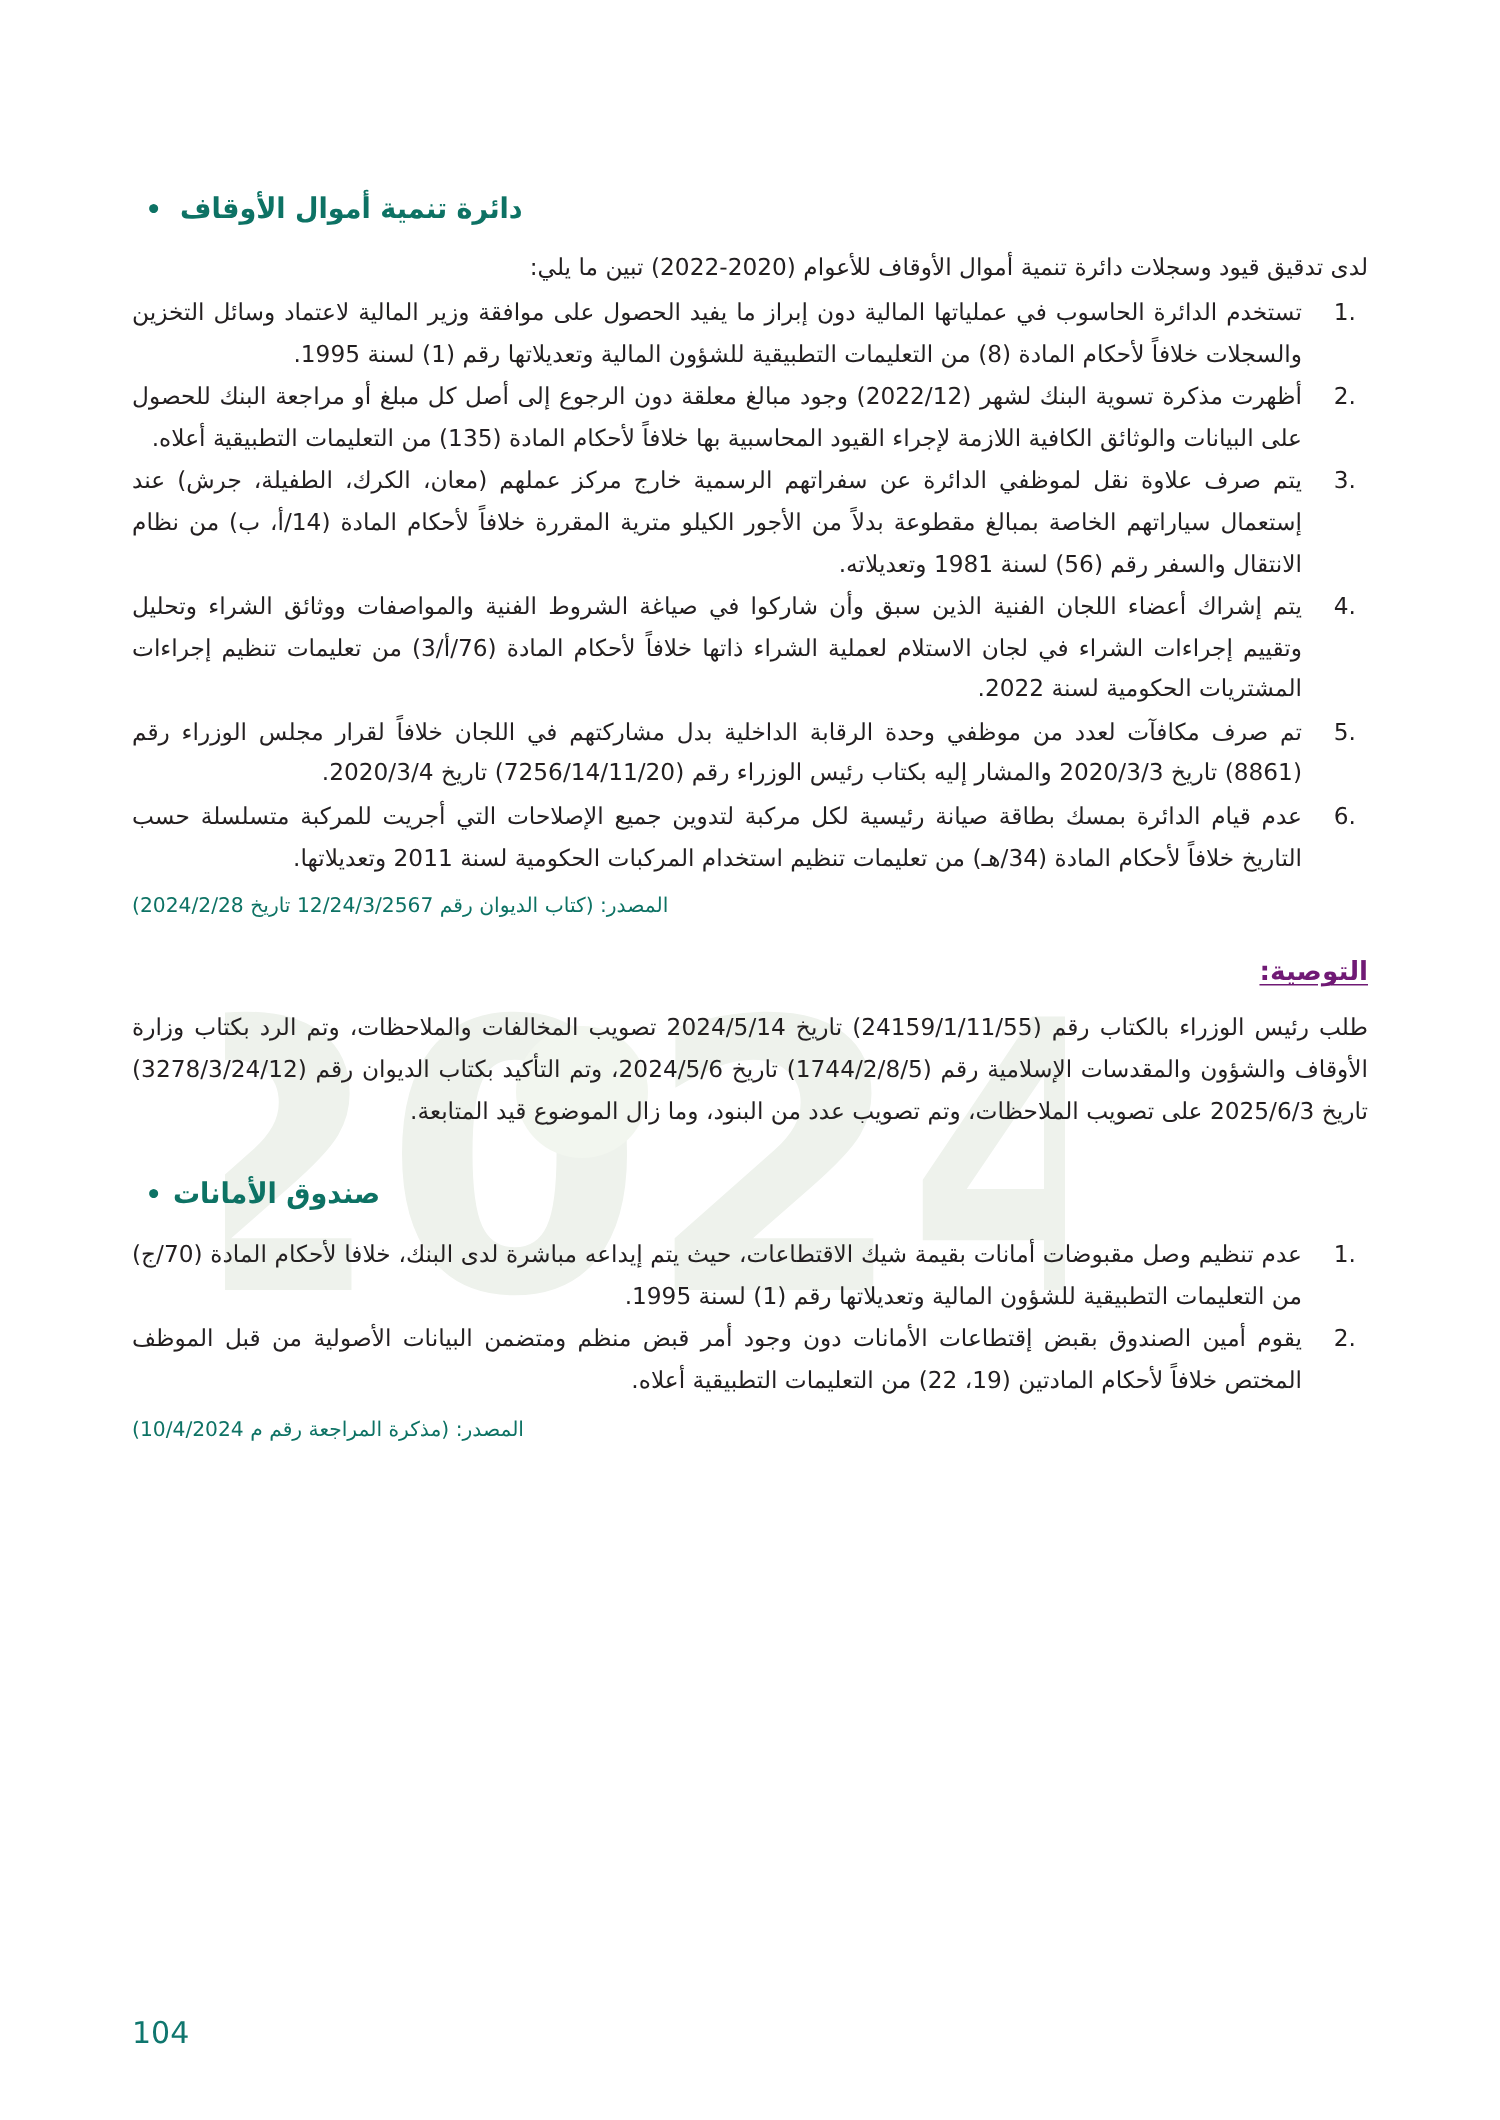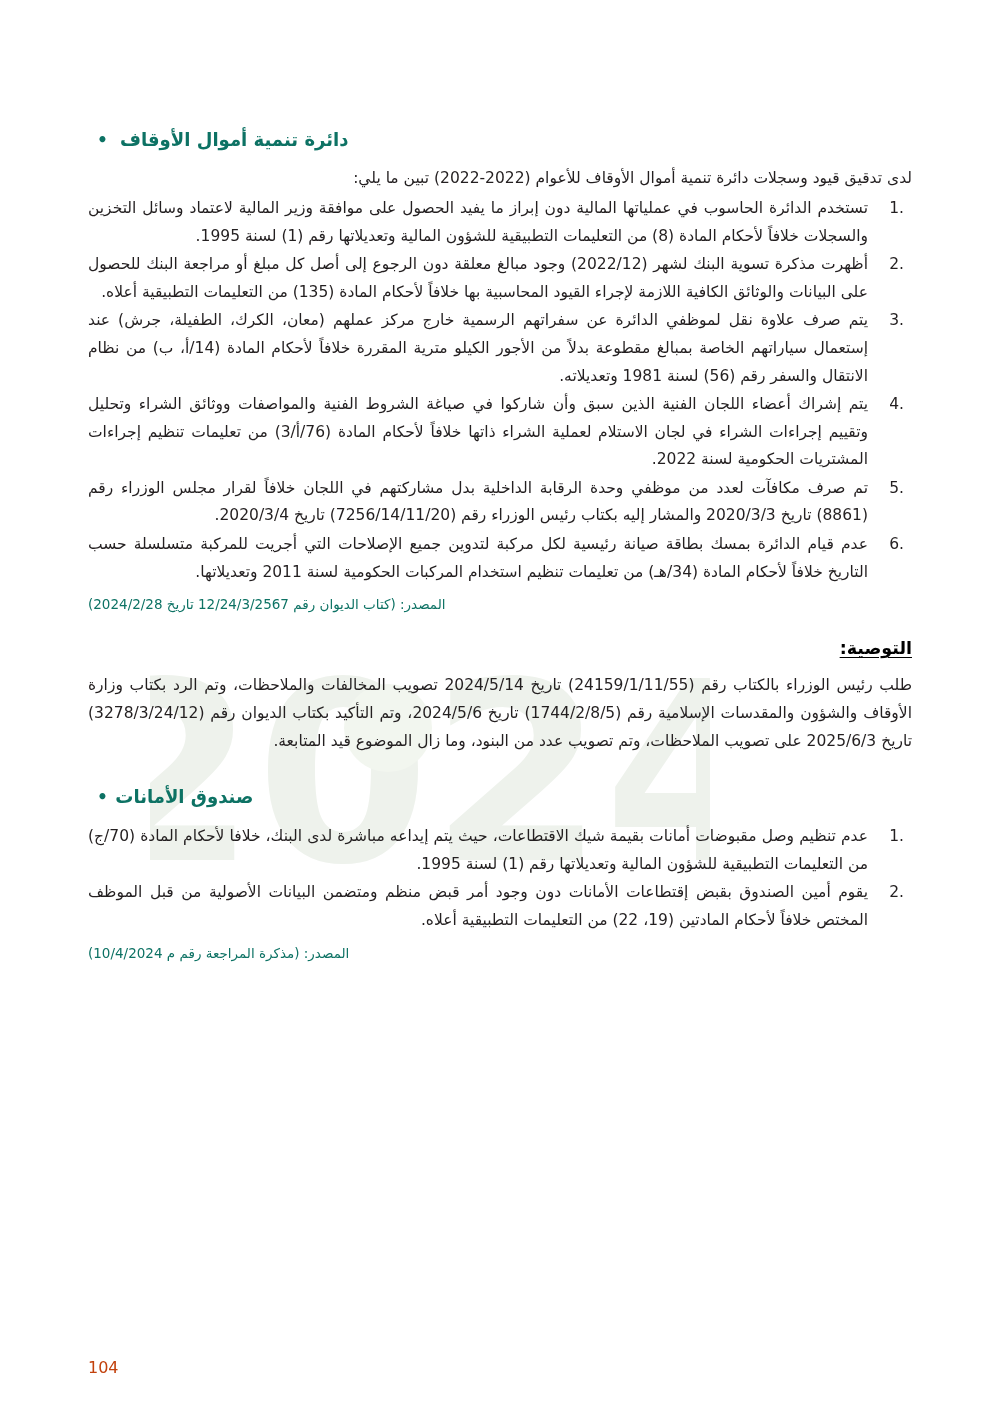--- a/index.html
+++ b/index.html
@@ -141,44 +141,44 @@
   .source {
     color: #0d7264;
     font-size: 13.5px;
     text-align: left;
     direction: rtl;
     margin: 8px 0 0 0;
     line-height: 1.5;
   }
 
   .sub-heading {
-    color: #000000;
+    color: #701a75;
     font-size: 17.5px;
     font-weight: bold;
     text-align: right;
     margin: 24px 0 14px 0;
   }
   .sub-heading .u { text-decoration: underline; text-underline-offset: 3px; }
 
   .para {
     font-size: 15.5px;
     line-height: 1.78;
     text-align: justify;
     margin: 0;
   }
 
   .gap-l { height: 30px; }
 
   
   .page-number {
     position: absolute;
-    bottom: 36px;
+    bottom: 46px;
     left: 88px;
-    font-size: 16px;
-    color: #c2410c;
+    font-size: 20px;
+    color: #0f766e;
     direction: ltr;
     z-index: 3;
   }
 </style>
 </head>
 <body>
 
 <div class="page">
 
   <div class="watermark">
@@ -191,21 +191,21 @@
   </div>
 
 
   <div class="content">
 
     <div class="section-heading sec-waqf-head">
       <span class="bullet">•</span>
       <span class="label">دائرة تنمية أموال الأوقاف</span>
     </div>
 
-    <p class="lead">لدى تدقيق قيود وسجلات دائرة تنمية أموال الأوقاف للأعوام (2022-2022) تبين ما يلي:</p>
+    <p class="lead">لدى تدقيق قيود وسجلات دائرة تنمية أموال الأوقاف للأعوام (2020-2022) تبين ما يلي:</p>
 
     <ol class="items">
       <li>
         <span class="num">1.</span>
         <span class="txt">تستخدم الدائرة الحاسوب في عملياتها المالية دون إبراز ما يفيد الحصول على موافقة وزير المالية لاعتماد وسائل التخزين والسجلات خلافاً لأحكام المادة (8) من التعليمات التطبيقية للشؤون المالية وتعديلاتها رقم (1) لسنة 1995.</span>
       </li>
       <li>
         <span class="num">2.</span>
         <span class="txt">أظهرت مذكرة تسوية البنك لشهر (2022/12) وجود مبالغ معلقة دون الرجوع إلى أصل كل مبلغ أو مراجعة البنك للحصول على البيانات والوثائق الكافية اللازمة لإجراء القيود المحاسبية بها خلافاً لأحكام المادة (135) من التعليمات التطبيقية أعلاه.</span>
       </li>

